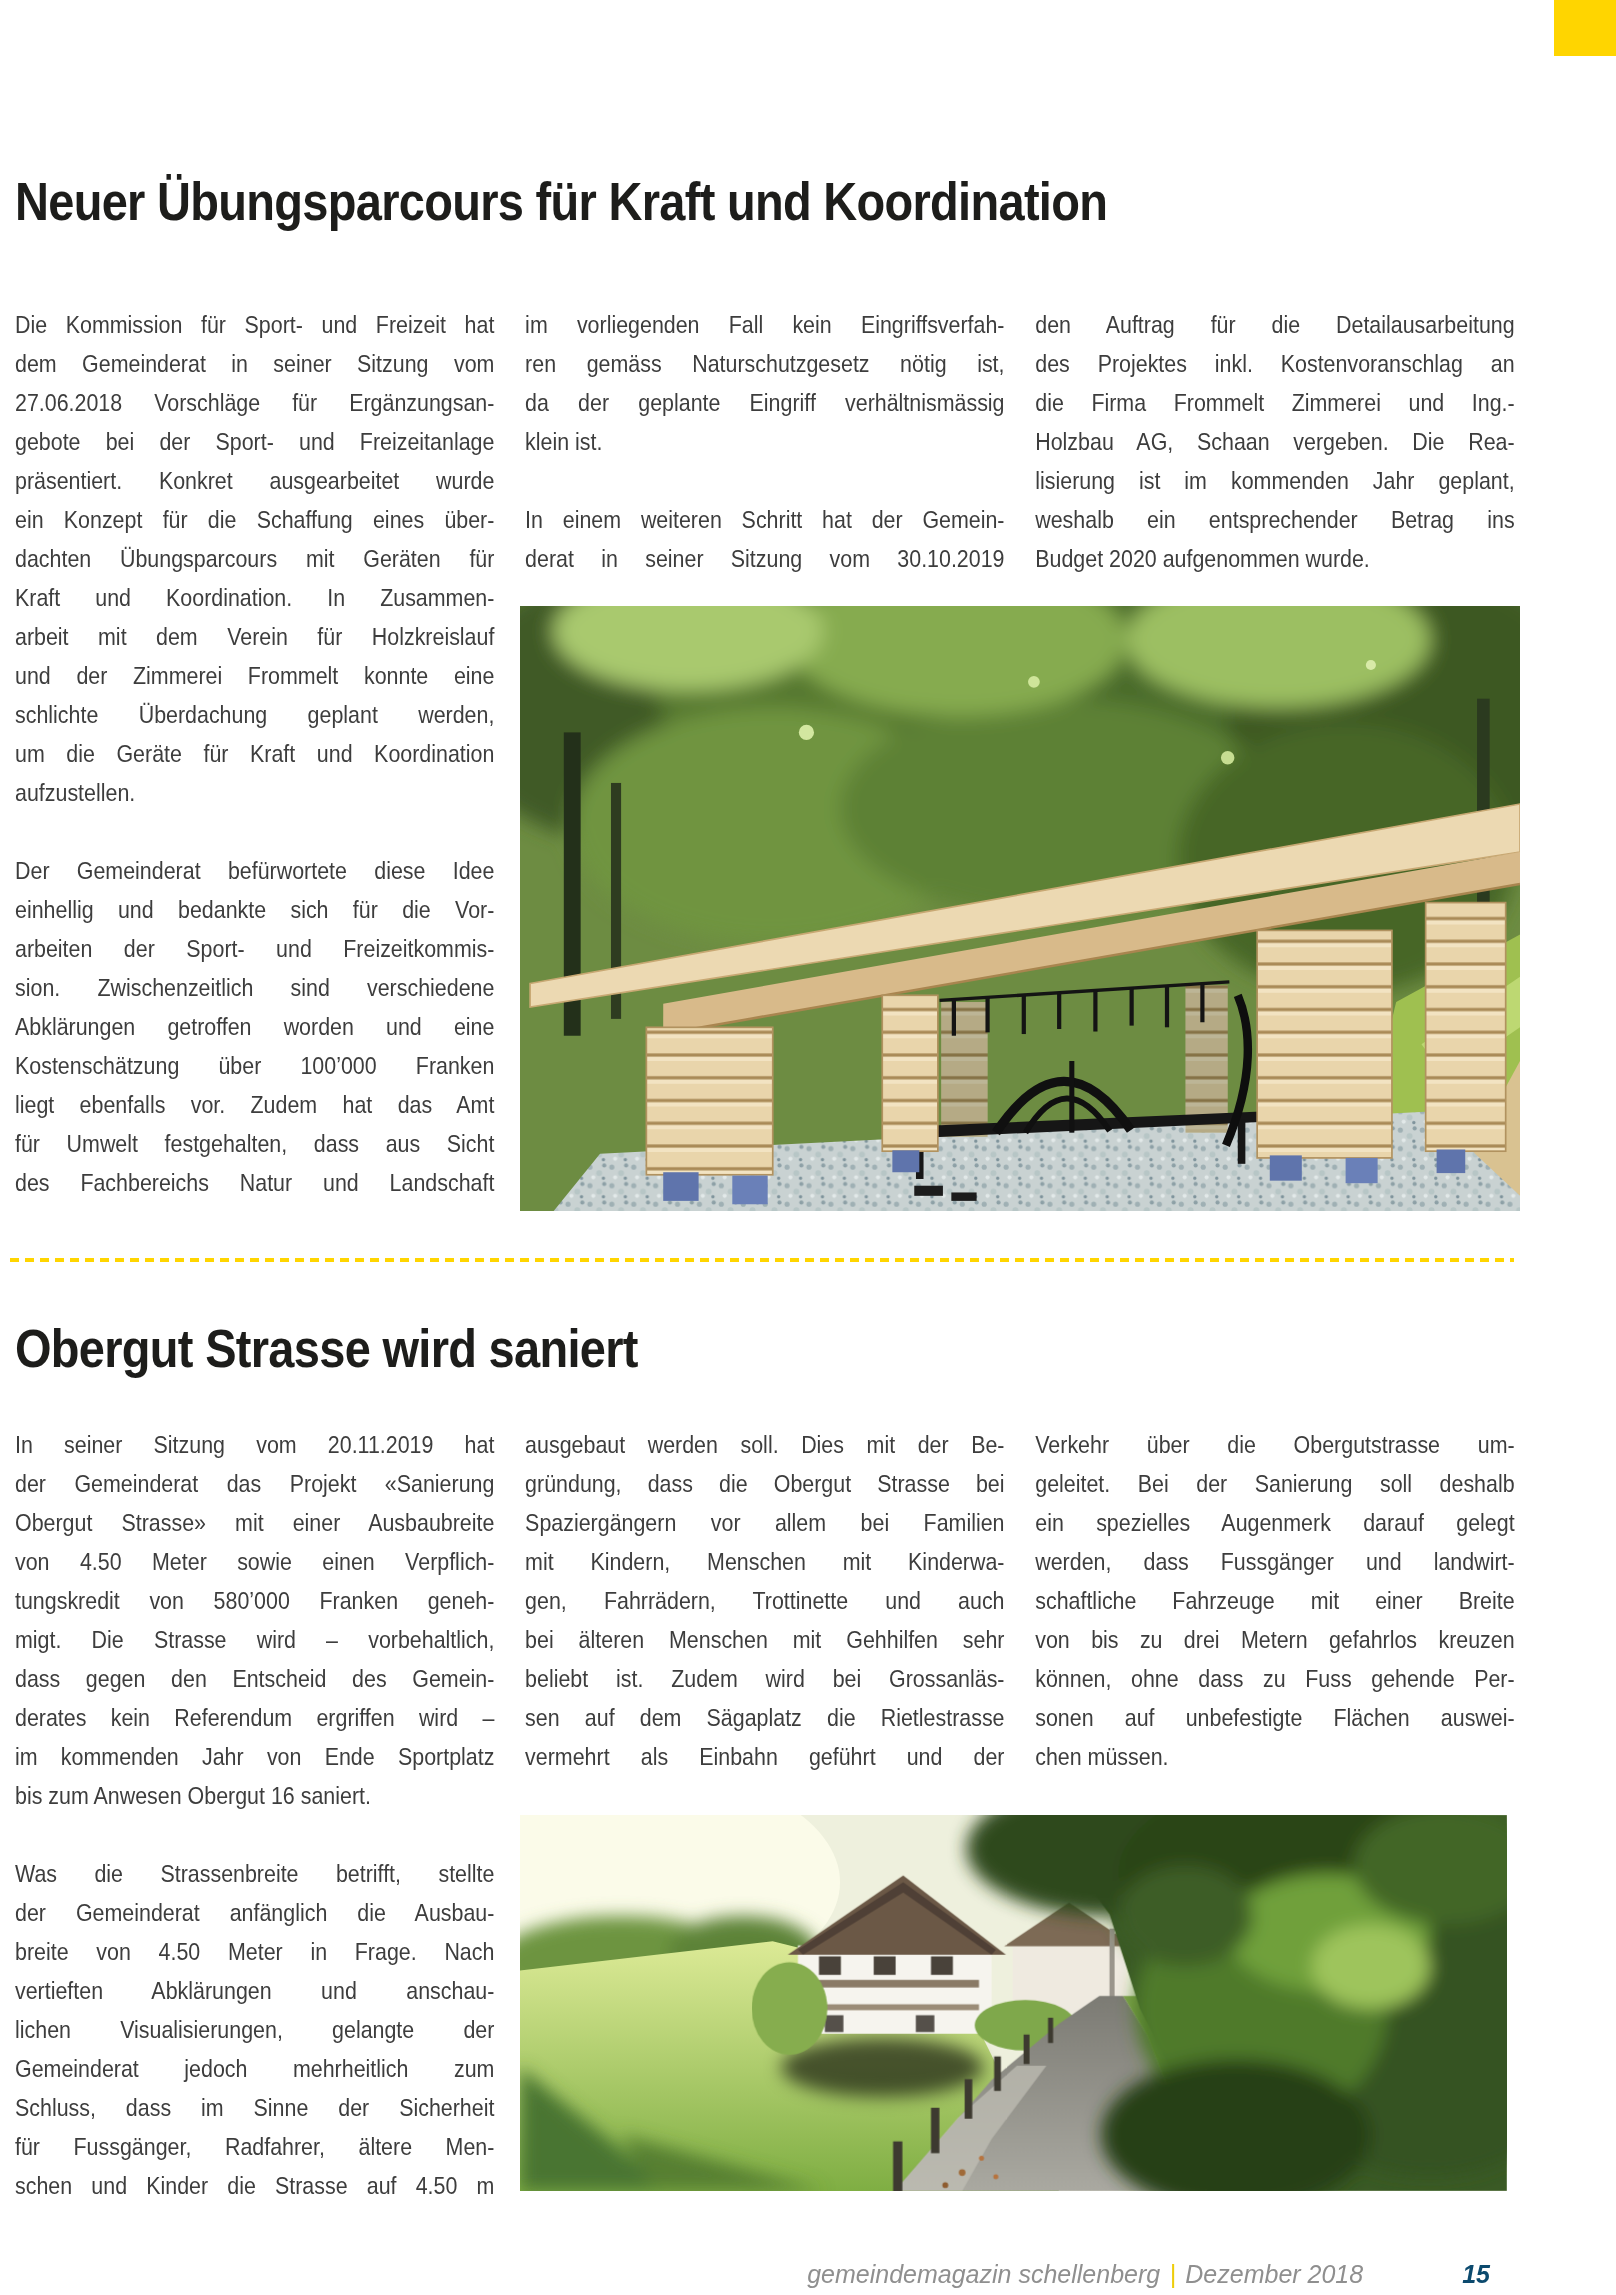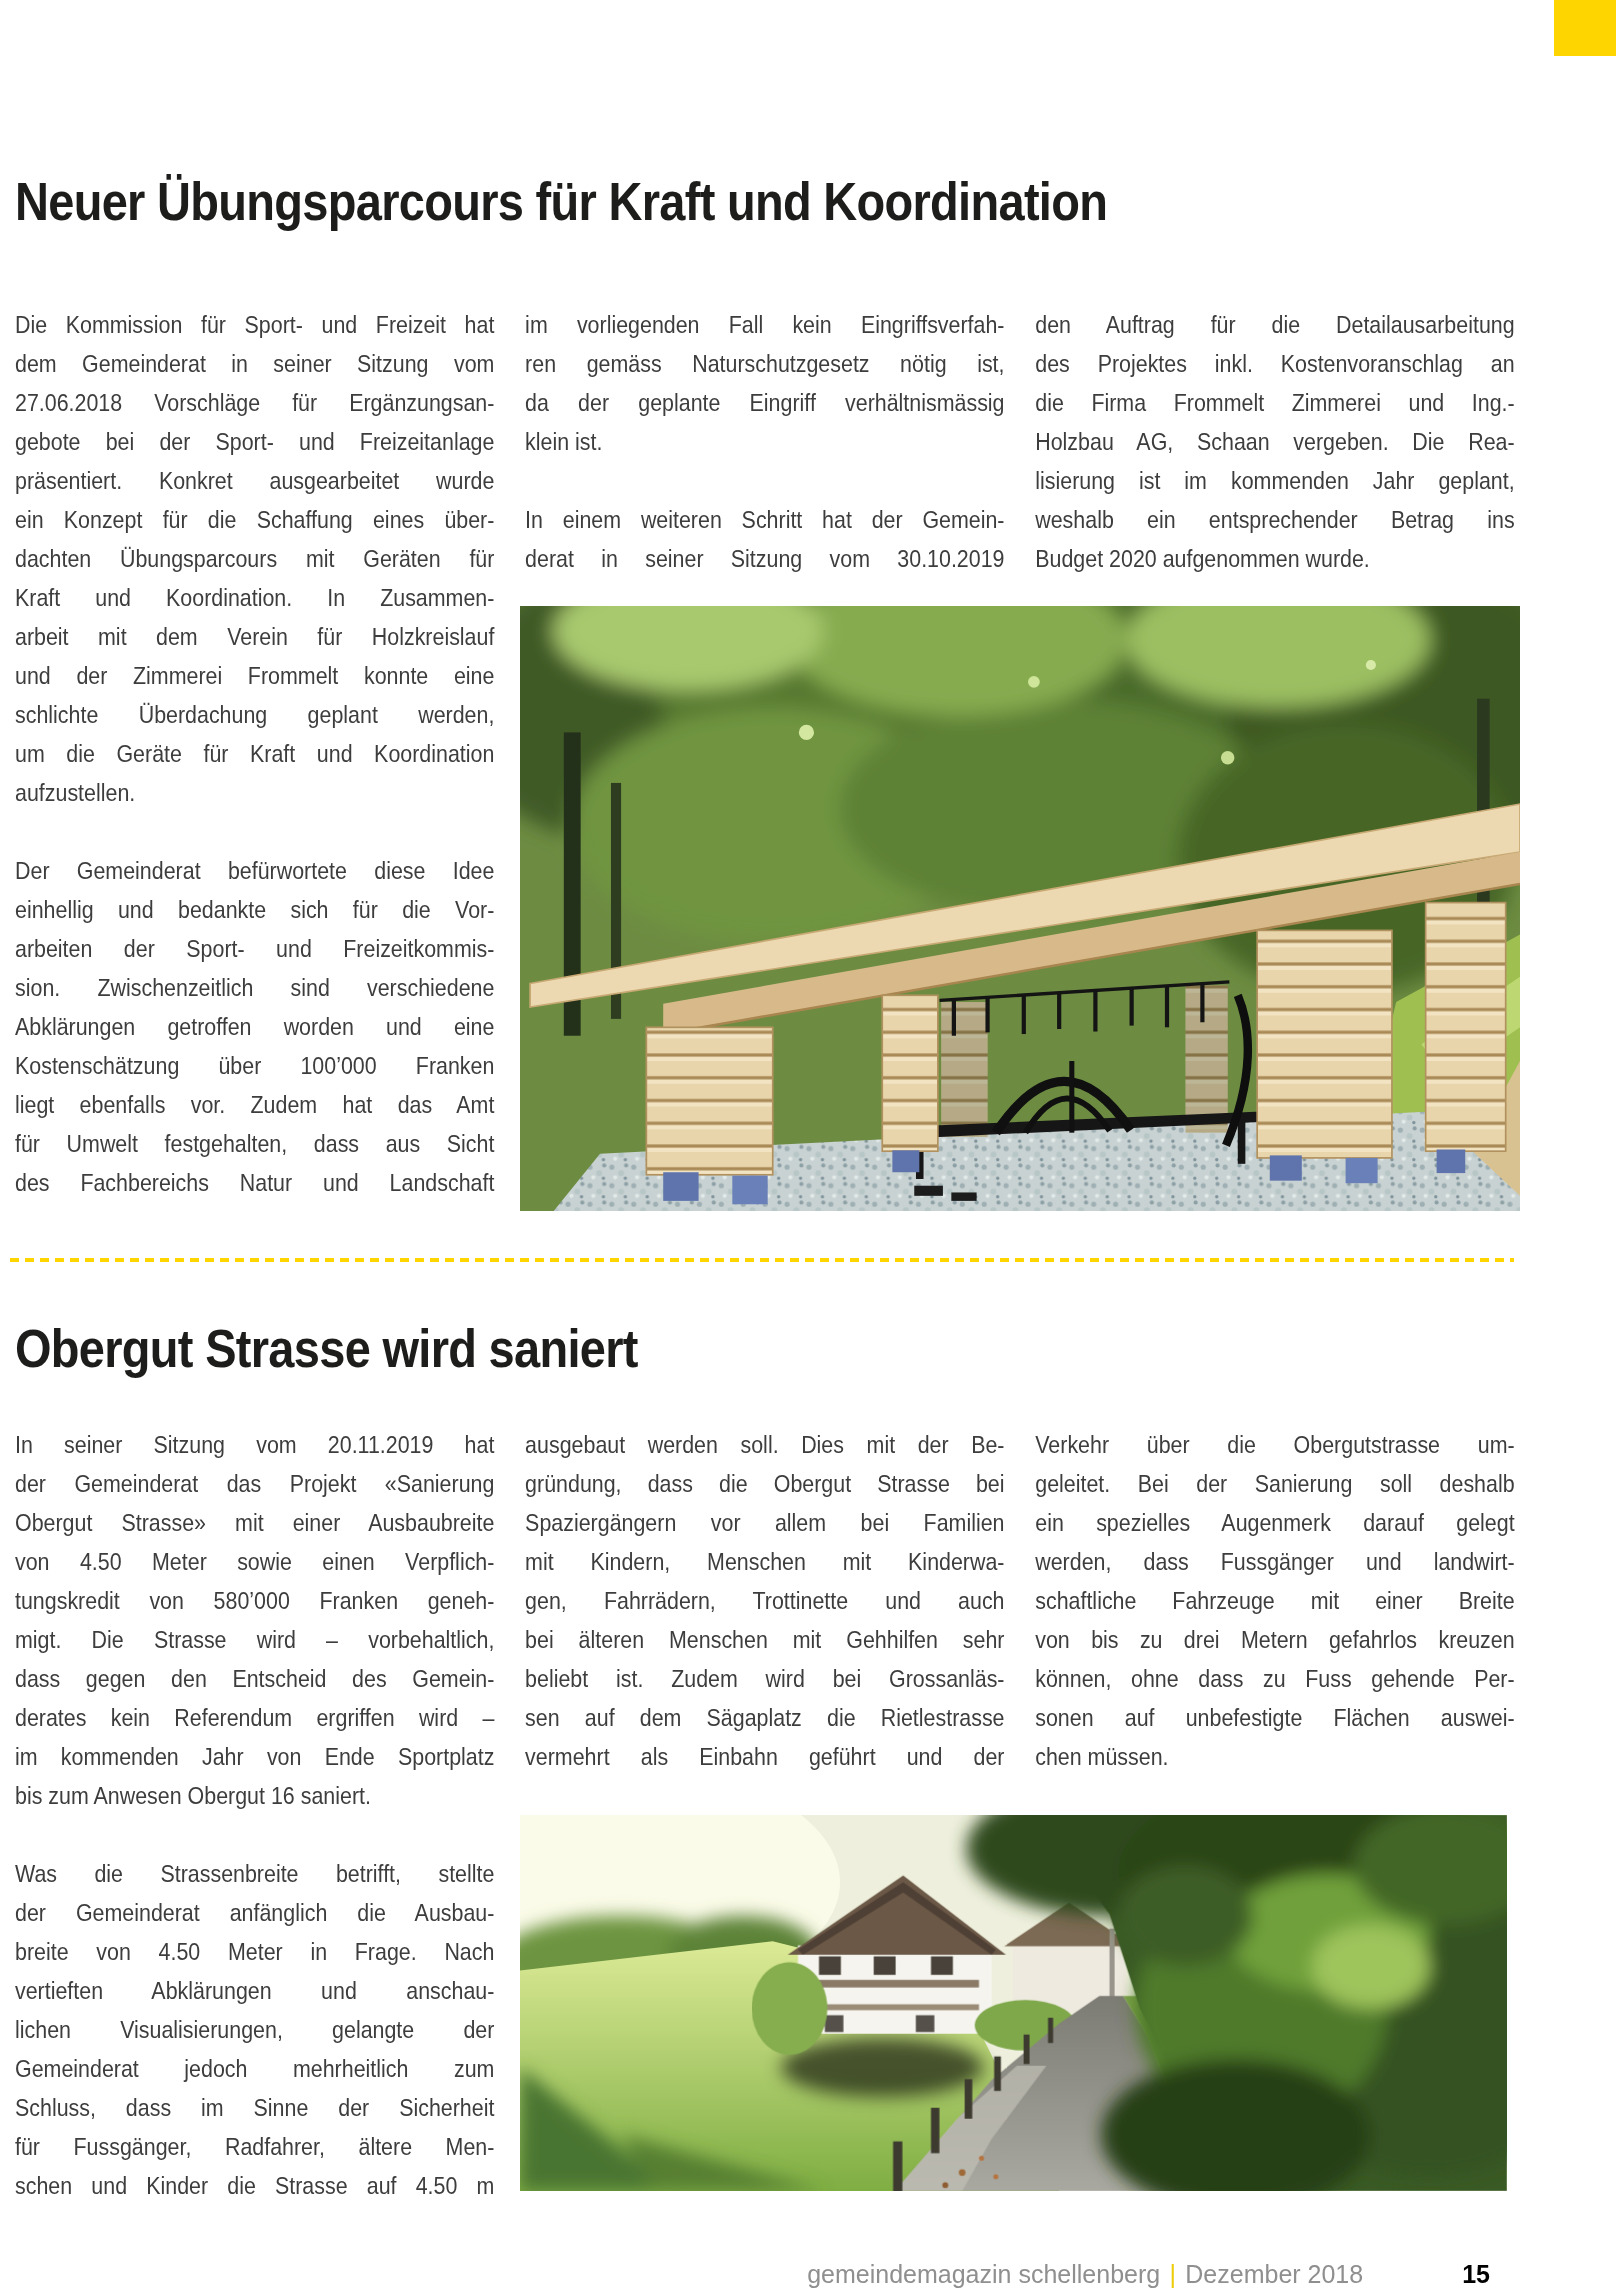--- a/index.html
+++ b/index.html
@@ -25,24 +25,24 @@
 
   .photo{position:absolute;overflow:hidden;}
   #photo1{left:520px;top:606px;width:1000px;height:605px;}
   #photo2{left:520px;top:1815px;width:987px;height:376px;}
   .photo svg{display:block;width:100%;height:100%;}
 
   .dashed-separator{position:absolute;left:10px;top:1258px;width:1504px;height:4.2px;
     background:repeating-linear-gradient(90deg,var(--accent,#ffd500) 0 9.3px,transparent 9.3px 15px);}
 
   .footer{position:absolute;left:0;top:2257px;width:1490px;display:flex;
-          justify-content:flex-end;align-items:flex-start;font-size:25px;line-height:34px;color:#8f8f8f;}
+          justify-content:flex-end;align-items:flex-start;font-size:25px;line-height:34px;color:#8f8f8f;font-style:italic;}
   .footer .pipe{color:#eecd0b;margin:0 9.3px;}
   .footer .spacer{display:inline-block;width:99px;}
-  .footer .pagenum{font-weight:700;color:#000000;}
+  .footer .pagenum{font-weight:700;color:#0c4a6e;}
 </style>
 </head>
 <body>
 
 <div class="corner-tab"></div>
 
 <h1 class="headline" id="a1-title">Neuer Übungsparcours für Kraft und Koordination</h1>
 
 <div class="cols" id="a1-cols">
   <div class="col">

